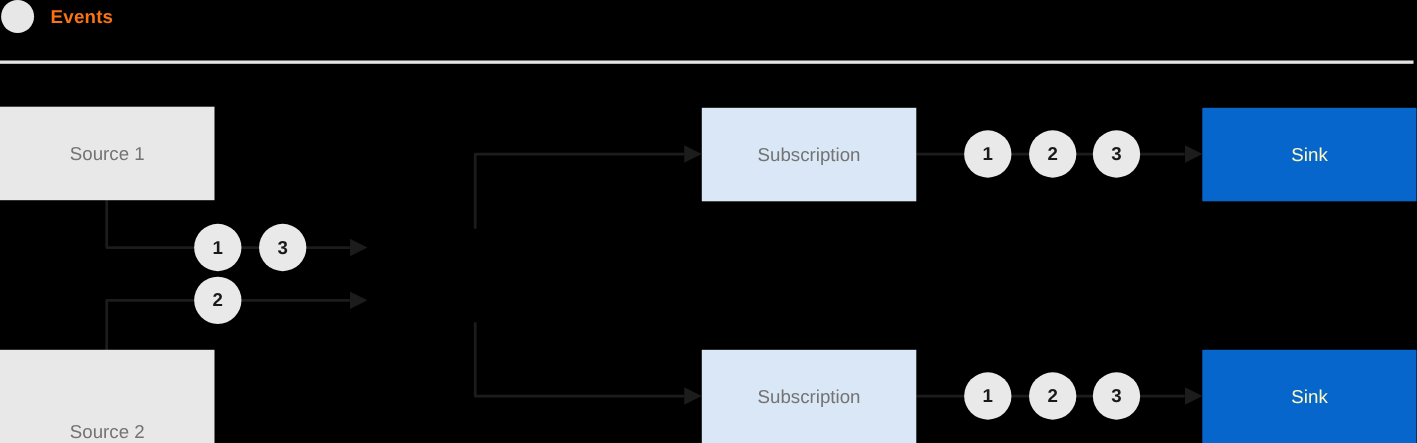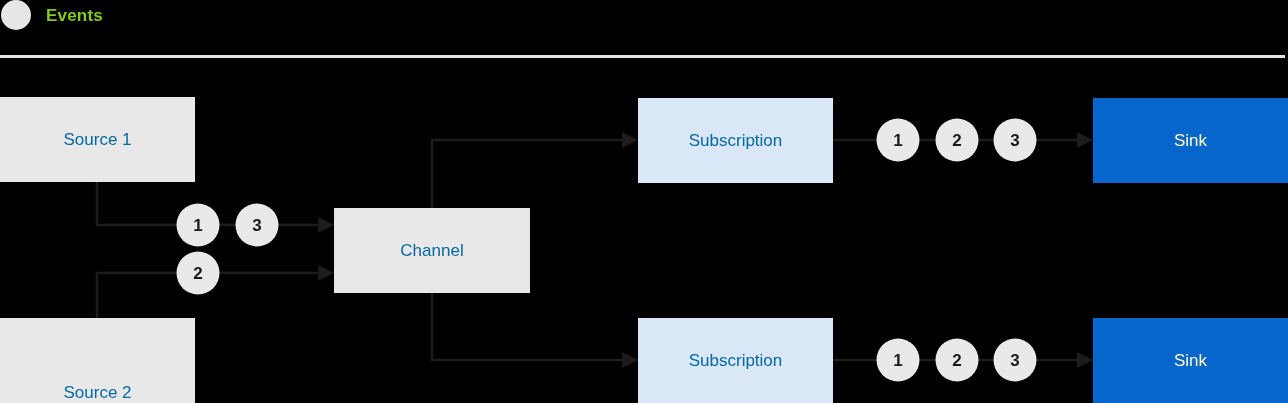--- a/index.html
+++ b/index.html
@@ -26,21 +26,21 @@
     background: #E7E7E7;
   }
   .legend-label {
     position: absolute;
     left: 46px;
     top: 16px;
     transform: translateY(-50%);
     font-size: 17px;
     font-weight: 700;
     letter-spacing: 0.2px;
-    color: #84cc16;
+    color: #f97316;
   }
   .divider {
     position: absolute;
     left: 0;
     top: 55px;
     width: 1285px;
     height: 3px;
     background: #E4E4E4;
   }
   
@@ -51,21 +51,21 @@
   }
   
   .node {
     position: absolute;
     width: 195px;
     height: 85px;
     display: flex;
     align-items: center;
     justify-content: center;
     font-size: 17px;
-    color: #0369a1;
+    color: #737373;
   }
   .node.gray  { background: #E8E8E8; }
   .node.ltblue { background: #D9E7F6; }
   .node.blue  { background: #0666CC; color: #fef9c3; }
 
   .node.source1 { left: 0;     top: 97px;  }
   .node.source2 { left: 0;     top: 318px; align-items: flex-end; }
   .node.channel { left: 334px; top: 208px; width: 196px; }
   .node.sub-top { left: 638px; top: 98px;  }
   .node.sub-bot { left: 638px; top: 318px; }
@@ -112,23 +112,20 @@
       <path d="M833,360 H1077" marker-end="url(#arrow)"></path>
     </g>
   </svg>
 
   <div class="node gray source1">
     <span>Source 1</span>
   </div>
   <div class="node gray source2">
     <span>Source 2</span>
   </div>
-  <div class="node gray channel">
-    <span>Channel</span>
-  </div>
   <div class="node ltblue sub-top">
     <span>Subscription</span>
   </div>
   <div class="node ltblue sub-bot">
     <span>Subscription</span>
   </div>
   <div class="node blue sink-top">
     <span>Sink</span>
   </div>
   <div class="node blue sink-bot">

